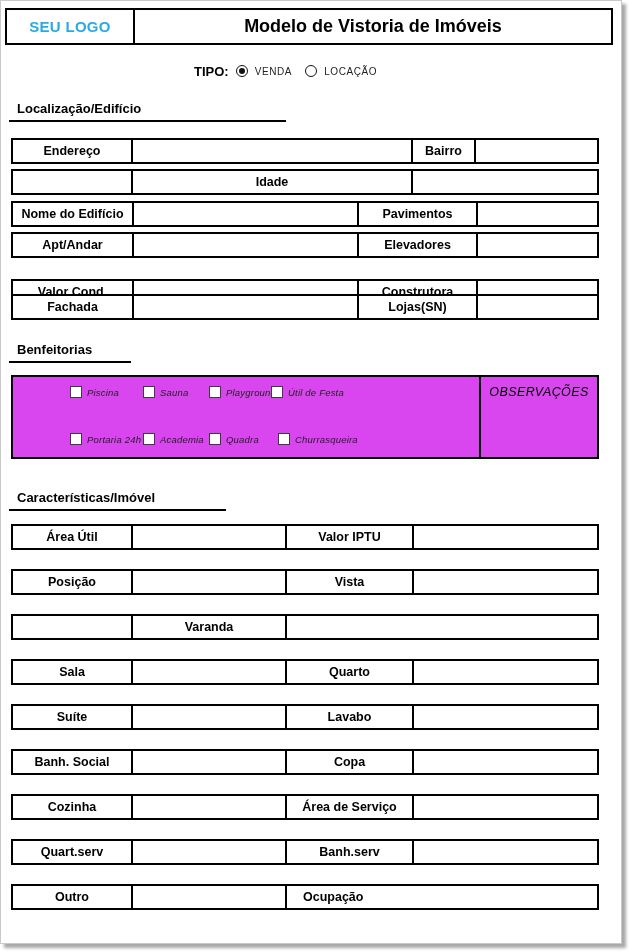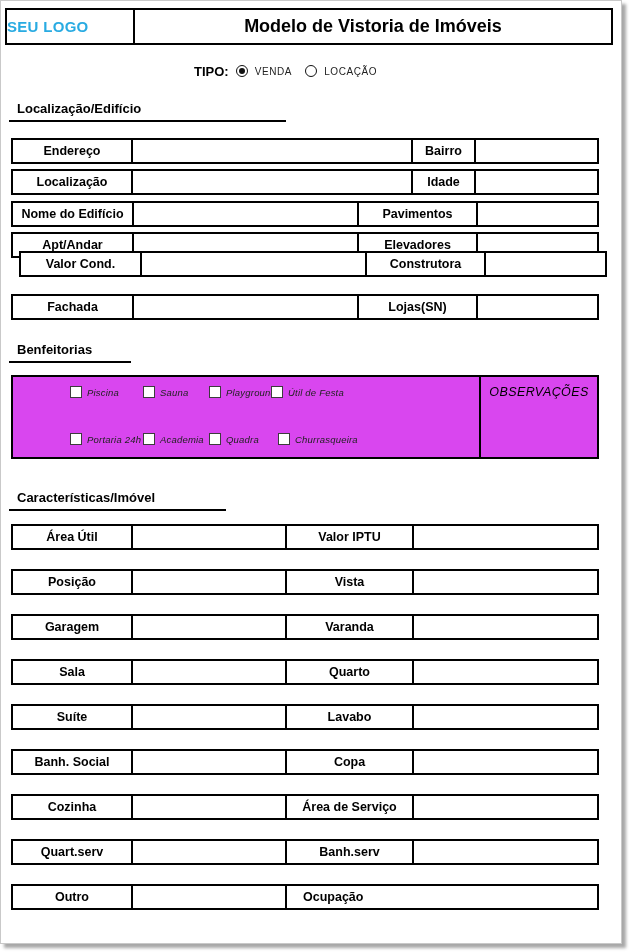--- a/index.html
+++ b/index.html
@@ -14,21 +14,21 @@
     background:#fff; border:1px solid #c9c9c9;
     box-shadow:4px 4px 3px #a8a8a8;
   }
   
   .header-box {
     position:absolute; left:4px; top:7px; width:608px; height:37px;
     border:2px solid #000; display:grid; grid-template-columns:128px 1fr;
     background:#fff;
   }
   .logo-cell {
-    border-right:2px solid #000; display:flex; align-items:center; justify-content:flex-start;
+    border-right:2px solid #000; display:flex; align-items:center; justify-content:center;
     font-weight:bold; font-size:15px; letter-spacing:0.3px;
   }
   .title-cell {
     display:flex; align-items:center; justify-content:center;
     font-weight:bold; font-size:18px;
   }
   
   .tipo-row {
     position:absolute; left:193px; top:61px; height:18px;
     display:flex; align-items:center; gap:7px;
@@ -95,38 +95,37 @@
 
   <div class="section-heading" style="top:100px; width:277px;">Localização/Edifício</div>
 
   <div class="frow ga" style="top:137px;">
     <div class="cell lbl">Endereço</div>
     <div class="cell"></div>
     <div class="cell lbl">Bairro</div>
     <div class="cell"></div>
   </div>
   <div class="frow ga" style="top:168px;">
-    <div class="cell lbl">Localização</div>
     <div class="cell"></div>
     <div class="cell lbl">Idade</div>
     <div class="cell"></div>
   </div>
   <div class="frow gb" style="top:200px;">
     <div class="cell lbl">Nome do Edifício</div>
     <div class="cell"></div>
     <div class="cell lbl">Pavimentos</div>
     <div class="cell"></div>
   </div>
   <div class="frow gb" style="top:231px;">
     <div class="cell lbl">Apt/Andar</div>
     <div class="cell"></div>
     <div class="cell lbl">Elevadores</div>
     <div class="cell"></div>
   </div>
-  <div class="frow gb" style="top:250px;margin-left:8px;">
+  <div class="frow gb" style="top:278px;">
     <div class="cell lbl">Valor Cond.</div>
     <div class="cell"></div>
     <div class="cell lbl">Construtora</div>
     <div class="cell"></div>
   </div>
   <div class="frow gb" style="top:293px;">
     <div class="cell lbl">Fachada</div>
     <div class="cell"></div>
     <div class="cell lbl">Lojas(SN)</div>
     <div class="cell"></div>
@@ -182,21 +181,20 @@
     <div class="cell lbl">Valor IPTU</div>
     <div class="cell"></div>
   </div>
   <div class="frow gc" style="top:568px;">
     <div class="cell lbl">Posição</div>
     <div class="cell"></div>
     <div class="cell lbl">Vista</div>
     <div class="cell"></div>
   </div>
   <div class="frow gc" style="top:613px;">
-    <div class="cell lbl">Garagem</div>
     <div class="cell"></div>
     <div class="cell lbl">Varanda</div>
     <div class="cell"></div>
   </div>
   <div class="frow gc" style="top:658px;">
     <div class="cell lbl">Sala</div>
     <div class="cell"></div>
     <div class="cell lbl">Quarto</div>
     <div class="cell"></div>
   </div>

